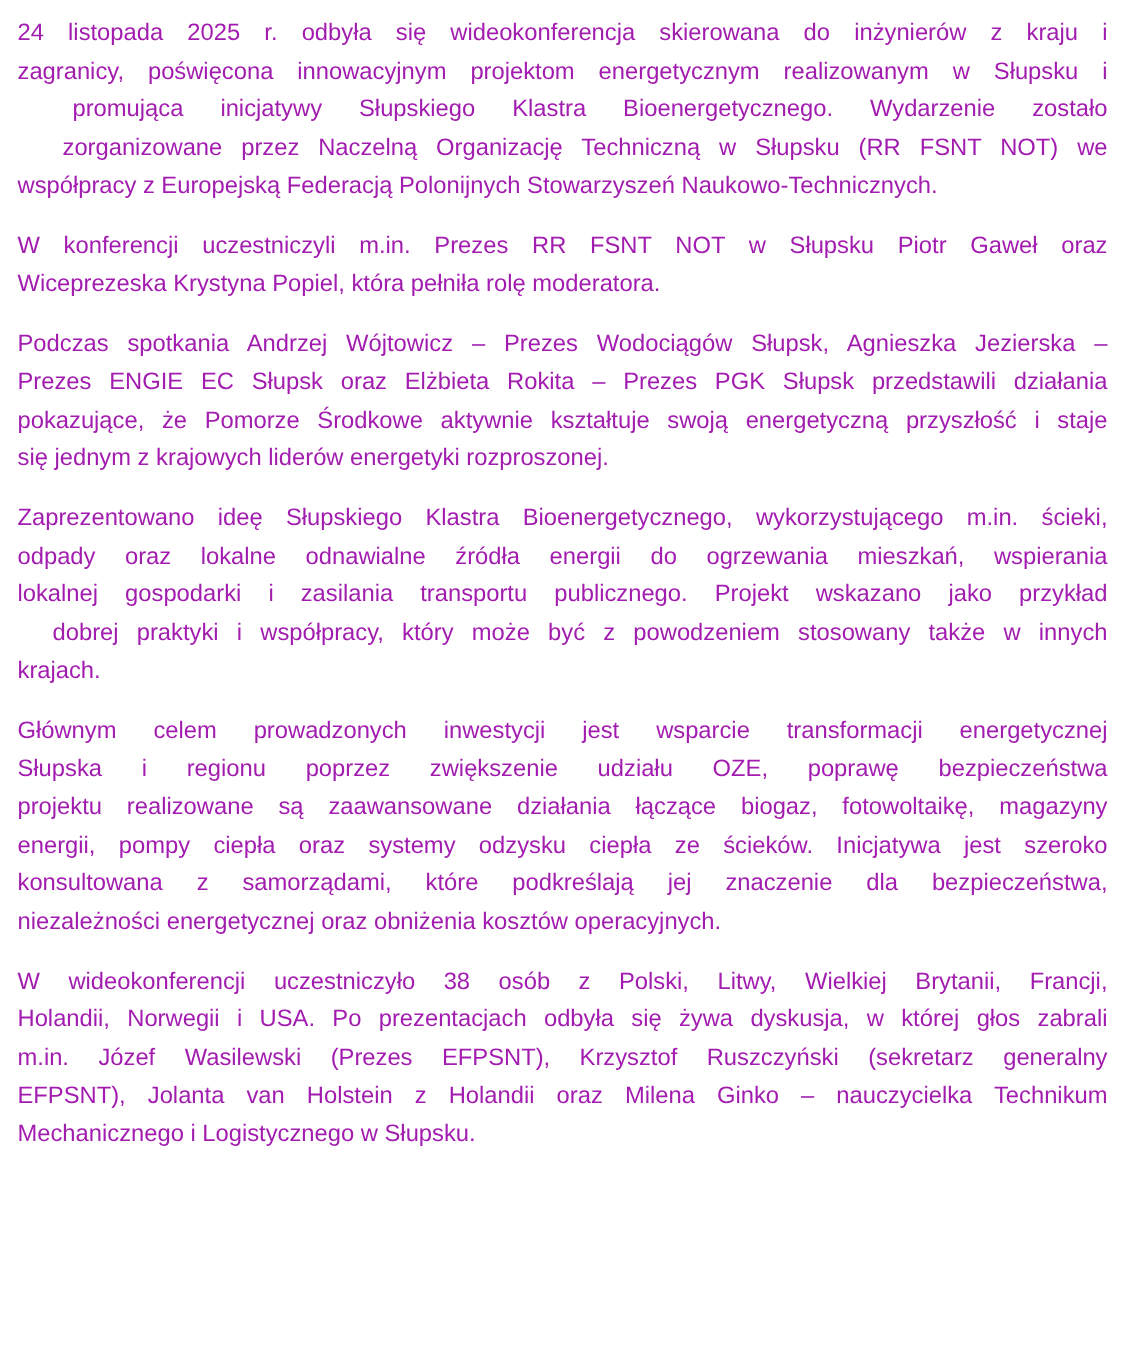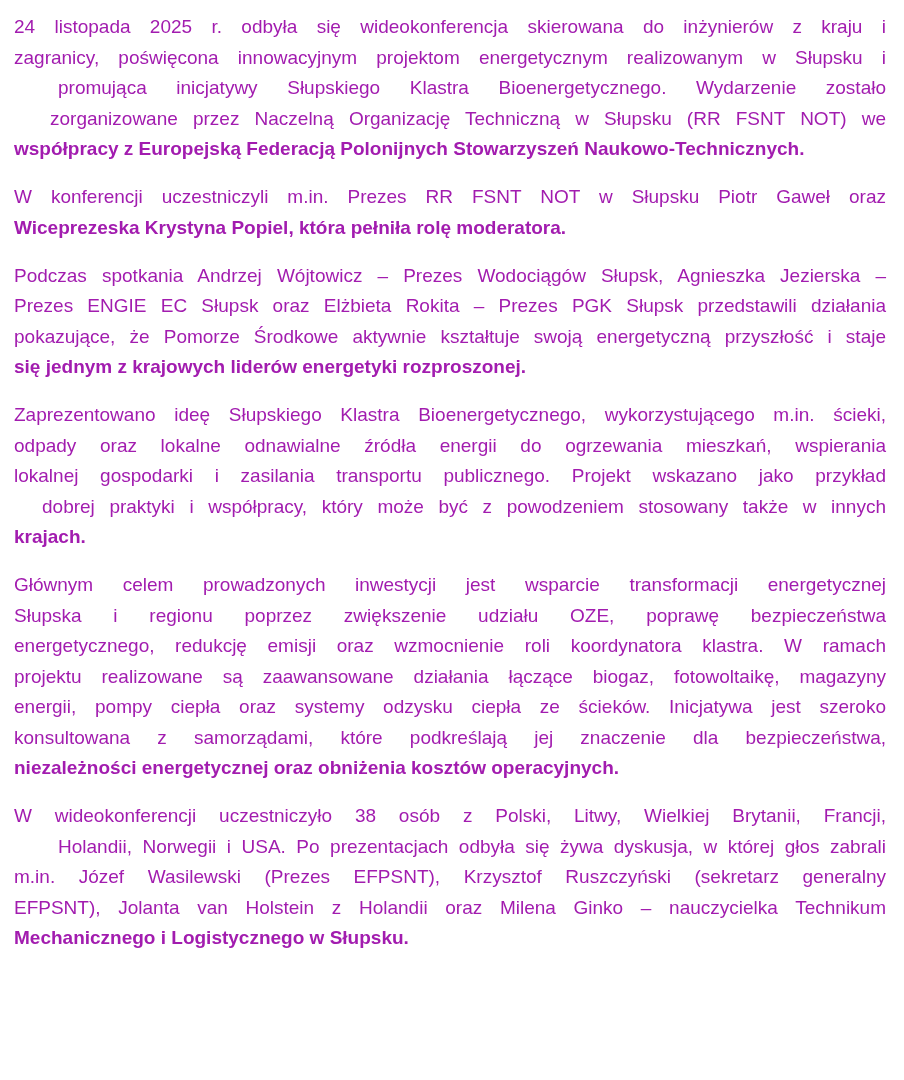--- a/index.html
+++ b/index.html
@@ -30,21 +30,20 @@
       height: 30.5px;
       line-height: 30.5px;
       white-space: nowrap;
       text-align: justify;
       text-align-last: justify;
       overflow: visible;
     }
     .line.last {
       text-align: left;
       text-align-last: left;
-      font-weight: bold;
     }
   </style>
 </head>
 <body>
 
 <div class="doc">
   <p class="para">
     <span class="line" style="white-space: nowrap;">24 listopada 2025 r. odbyła się wideokonferencja skierowana do inżynierów z kraju i</span>
     <span class="line" style="white-space: nowrap;">zagranicy, poświęcona innowacyjnym projektom energetycznym realizowanym w Słupsku i</span>
     <span class="line" style="white-space: nowrap; margin-left: 44px;">promująca inicjatywy Słupskiego Klastra Bioenergetycznego. Wydarzenie zostało</span>
@@ -64,26 +63,25 @@
   <p class="para">
     <span class="line" style="white-space: nowrap;">Zaprezentowano ideę Słupskiego Klastra Bioenergetycznego, wykorzystującego m.in. ścieki,</span>
     <span class="line" style="white-space: nowrap;">odpady oraz lokalne odnawialne źródła energii do ogrzewania mieszkań, wspierania</span>
     <span class="line" style="white-space: nowrap;">lokalnej gospodarki i zasilania transportu publicznego. Projekt wskazano jako przykład</span>
     <span class="line" style="white-space: nowrap; margin-left: 28px;">dobrej praktyki i współpracy, który może być z powodzeniem stosowany także w innych</span>
     <span class="line last" style="white-space: nowrap;">krajach.</span>
   </p>
   <p class="para">
     <span class="line" style="white-space: nowrap;">Głównym celem prowadzonych inwestycji jest wsparcie transformacji energetycznej</span>
     <span class="line" style="white-space: nowrap;">Słupska i regionu poprzez zwiększenie udziału OZE, poprawę bezpieczeństwa</span>
-    <span class="line" style="white-space: nowrap;">energetycznego, redukcję emisji oraz wzmocnienie roli koordynatora klastra. W ramach</span>
     <span class="line" style="white-space: nowrap;">projektu realizowane są zaawansowane działania łączące biogaz, fotowoltaikę, magazyny</span>
     <span class="line" style="white-space: nowrap;">energii, pompy ciepła oraz systemy odzysku ciepła ze ścieków. Inicjatywa jest szeroko</span>
     <span class="line" style="white-space: nowrap;">konsultowana z samorządami, które podkreślają jej znaczenie dla bezpieczeństwa,</span>
     <span class="line last" style="white-space: nowrap;">niezależności energetycznej oraz obniżenia kosztów operacyjnych.</span>
   </p>
   <p class="para">
     <span class="line" style="white-space: nowrap;">W wideokonferencji uczestniczyło 38 osób z Polski, Litwy, Wielkiej Brytanii, Francji,</span>
-    <span class="line" style="white-space: nowrap; margin-left: 44px;">Holandii, Norwegii i USA. Po prezentacjach odbyła się żywa dyskusja, w której głos zabrali</span>
+    <span class="line" style="white-space: nowrap;">Holandii, Norwegii i USA. Po prezentacjach odbyła się żywa dyskusja, w której głos zabrali</span>
     <span class="line" style="white-space: nowrap;">m.in. Józef Wasilewski (Prezes EFPSNT), Krzysztof Ruszczyński (sekretarz generalny</span>
     <span class="line" style="white-space: nowrap;">EFPSNT), Jolanta van Holstein z Holandii oraz Milena Ginko – nauczycielka Technikum</span>
     <span class="line last" style="white-space: nowrap;">Mechanicznego i Logistycznego w Słupsku.</span>
   </p>
 </div>
 
 </body></html>

